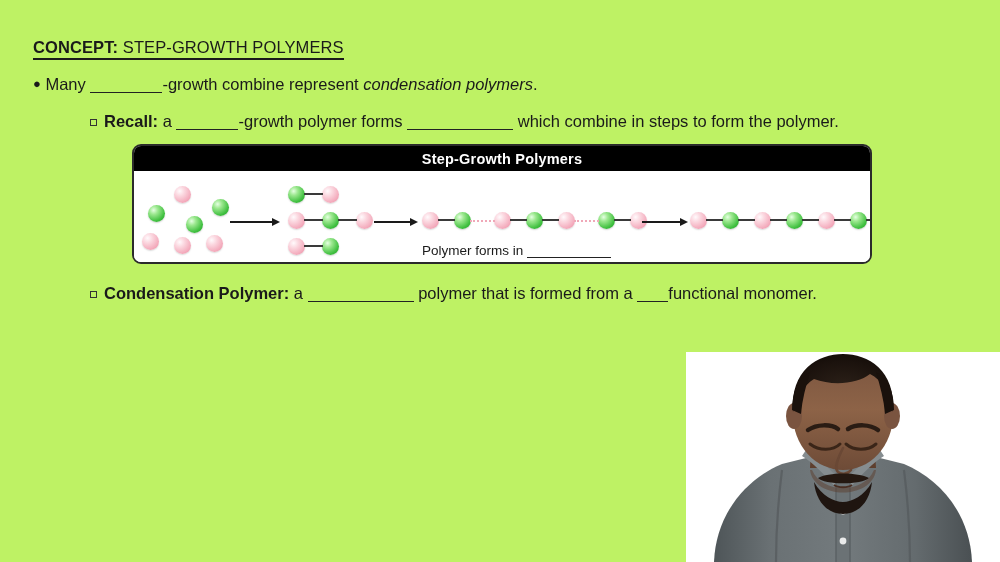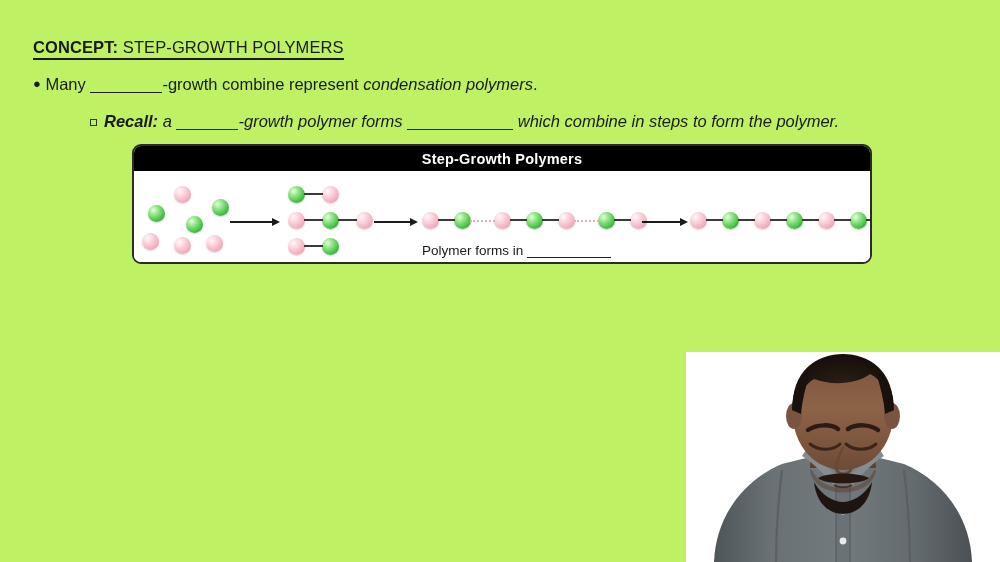--- a/index.html
+++ b/index.html
@@ -39,21 +39,20 @@
   .bullet-1 .dot { font-size: 13px; vertical-align: 2px; }
   .bullet-1 .em { font-style: italic; }
 
   .bullet-2 {
     position: absolute;
     left: 90px; top: 111px;
     font-size: 16.5px;
     color: #1a1a1a;
     white-space: nowrap;
     line-height: 20px;
-    font-style: italic;
   }
   .bullet-3 {
     position: absolute;
     left: 90px; top: 283px;
     font-size: 16.5px;
     color: #1a1a1a;
     white-space: nowrap;
     line-height: 20px;
   }
   .sq {
@@ -249,20 +248,23 @@
       <div class="bond" style="left:732px; top:48px; width:17px;"></div>
 
       <div class="panel-caption" style="left:288px; top:72px;">
         <span>Polymer forms in</span>
         <span class="blank bl-82"></span>
       </div>
 
     </div>
   </div>
 
+  <div class="bullet-3">
+    <span class="sq"></span><span class="b">Condensation Polymer:</span><span> a </span><span class="blank bl-105"></span><span> polymer that is formed from a </span><span class="blank bl-30"></span><span>functional monomer.</span>
+  </div>
 
   <div class="presenter">
     <svg width="314" height="210" viewBox="0 0 314 210">
       <defs>
         <linearGradient id="shirtG" x1="0" y1="0" x2="1" y2="0">
           <stop offset="0%" stop-color="#4e5558"></stop>
           <stop offset="22%" stop-color="#6a7174"></stop>
           <stop offset="50%" stop-color="#737a7d"></stop>
           <stop offset="78%" stop-color="#646b6e"></stop>
           <stop offset="100%" stop-color="#4a5053"></stop>

